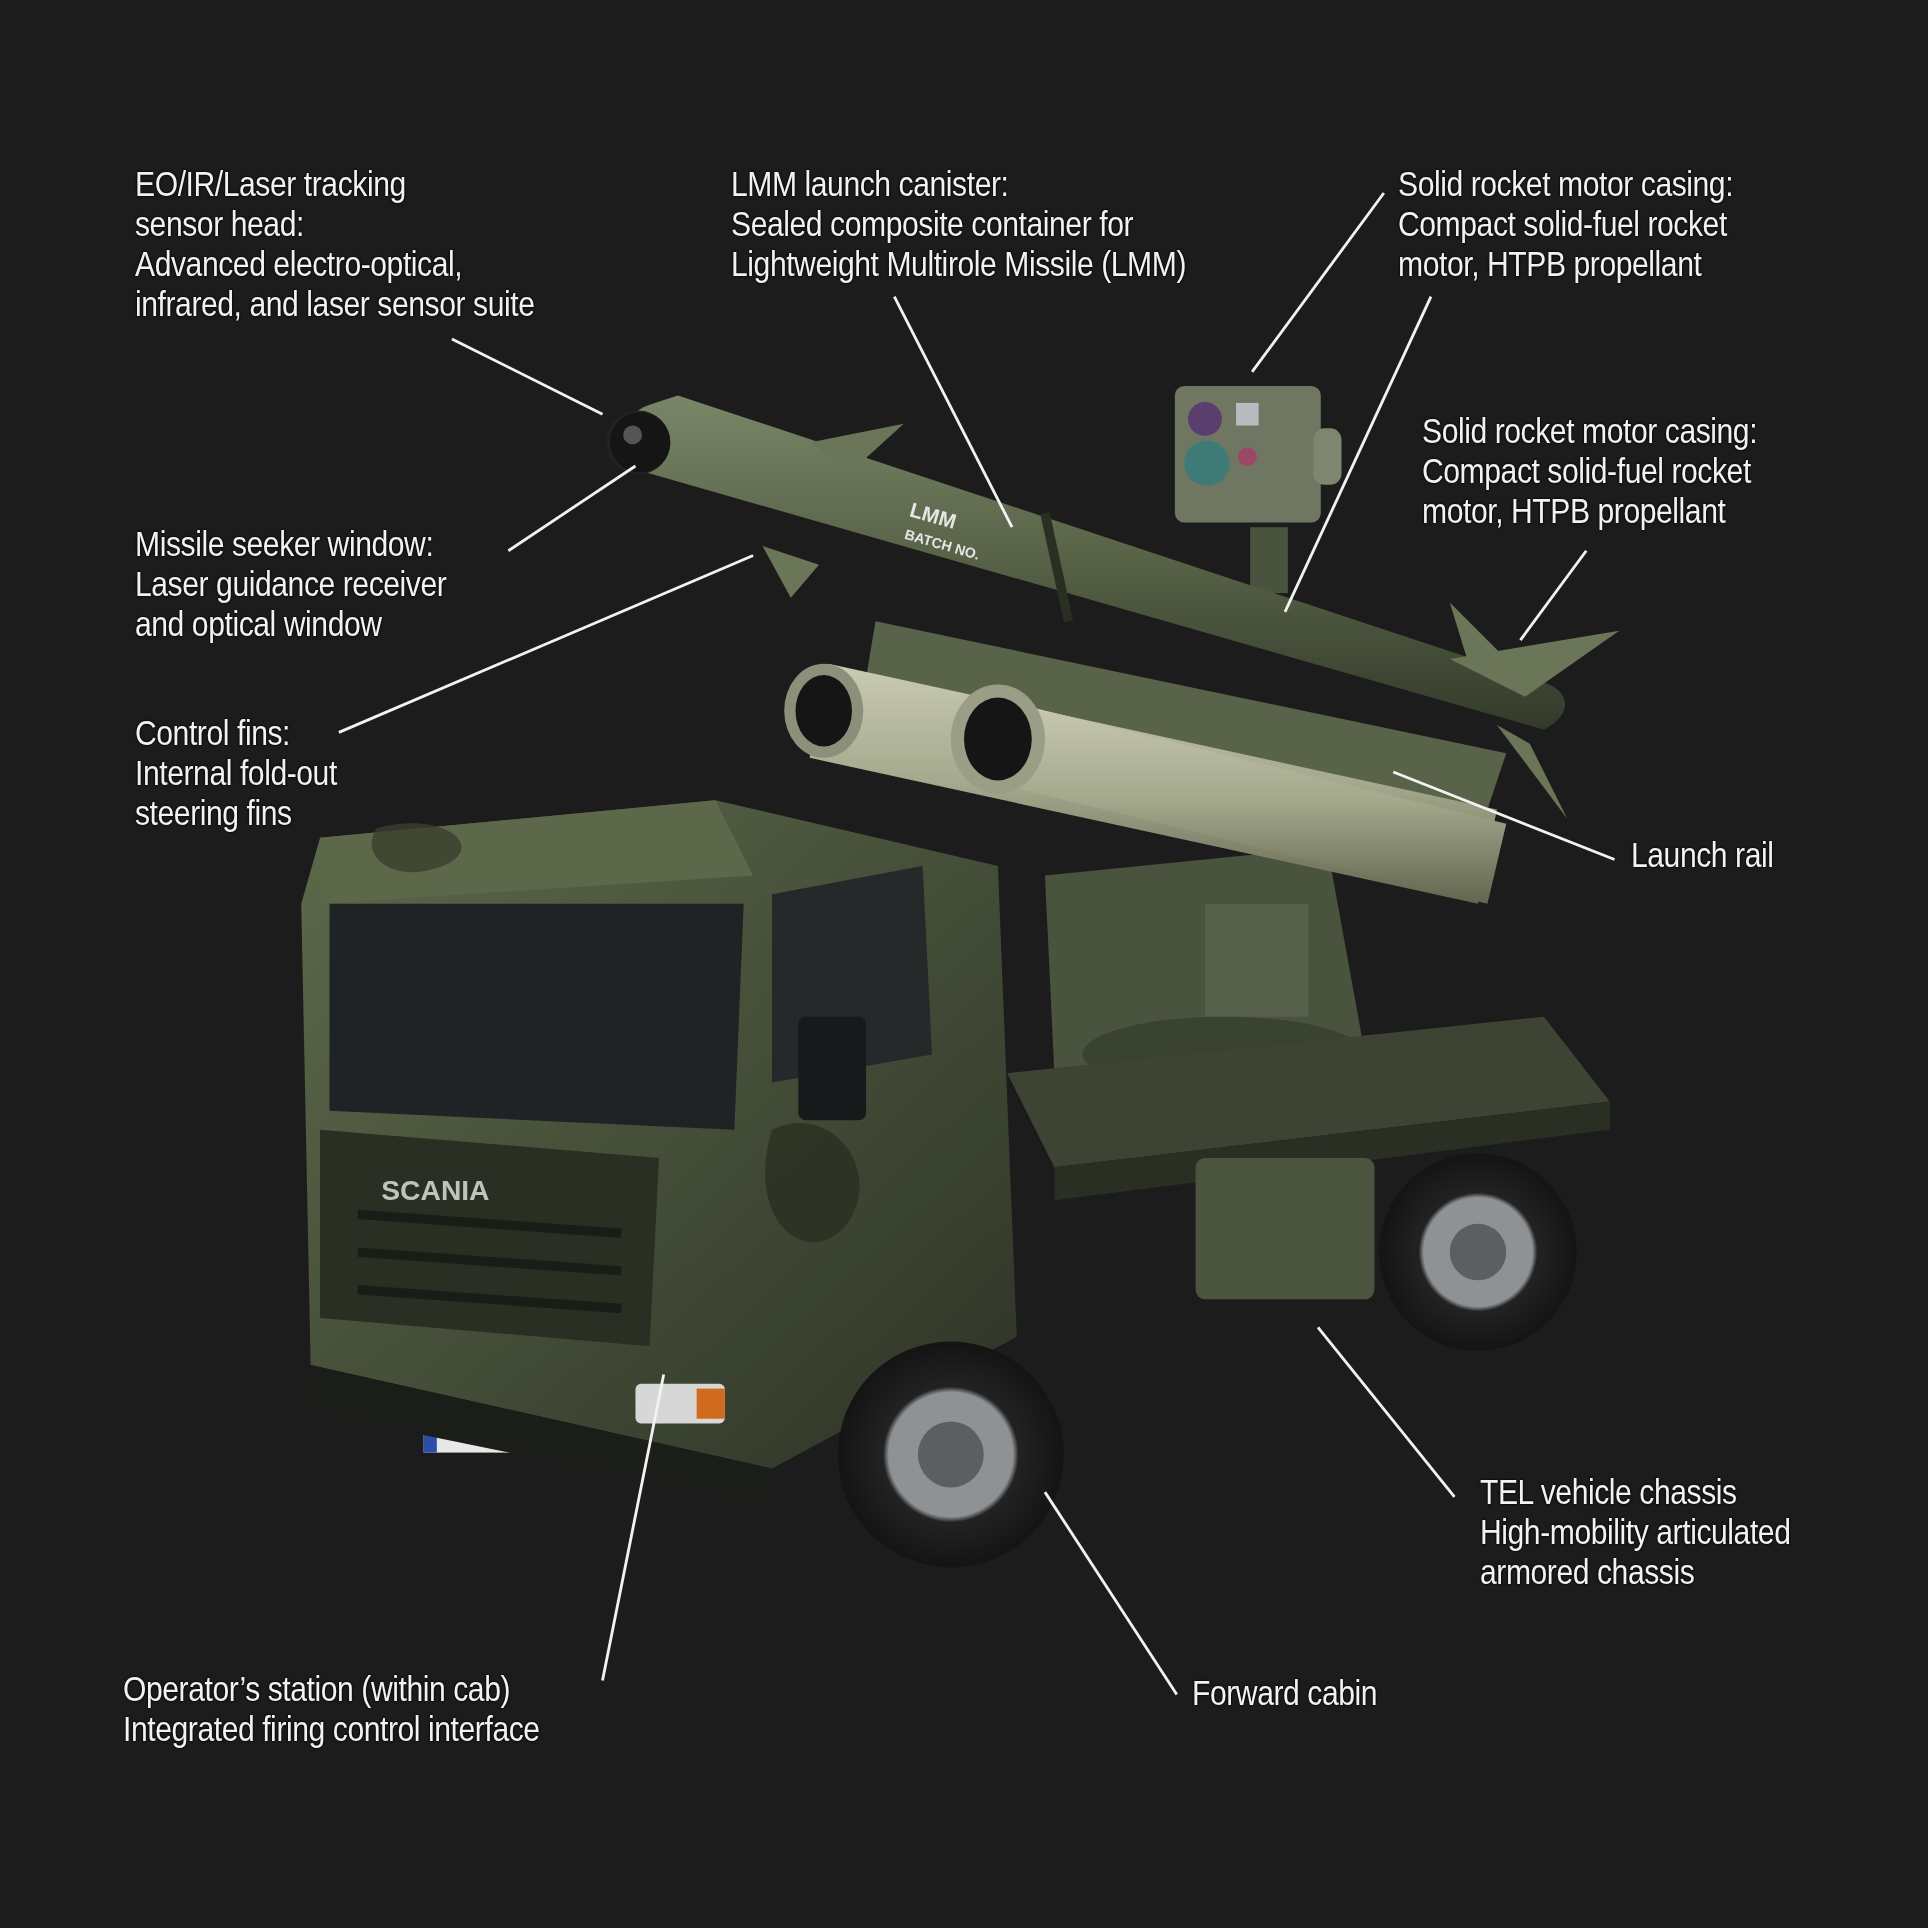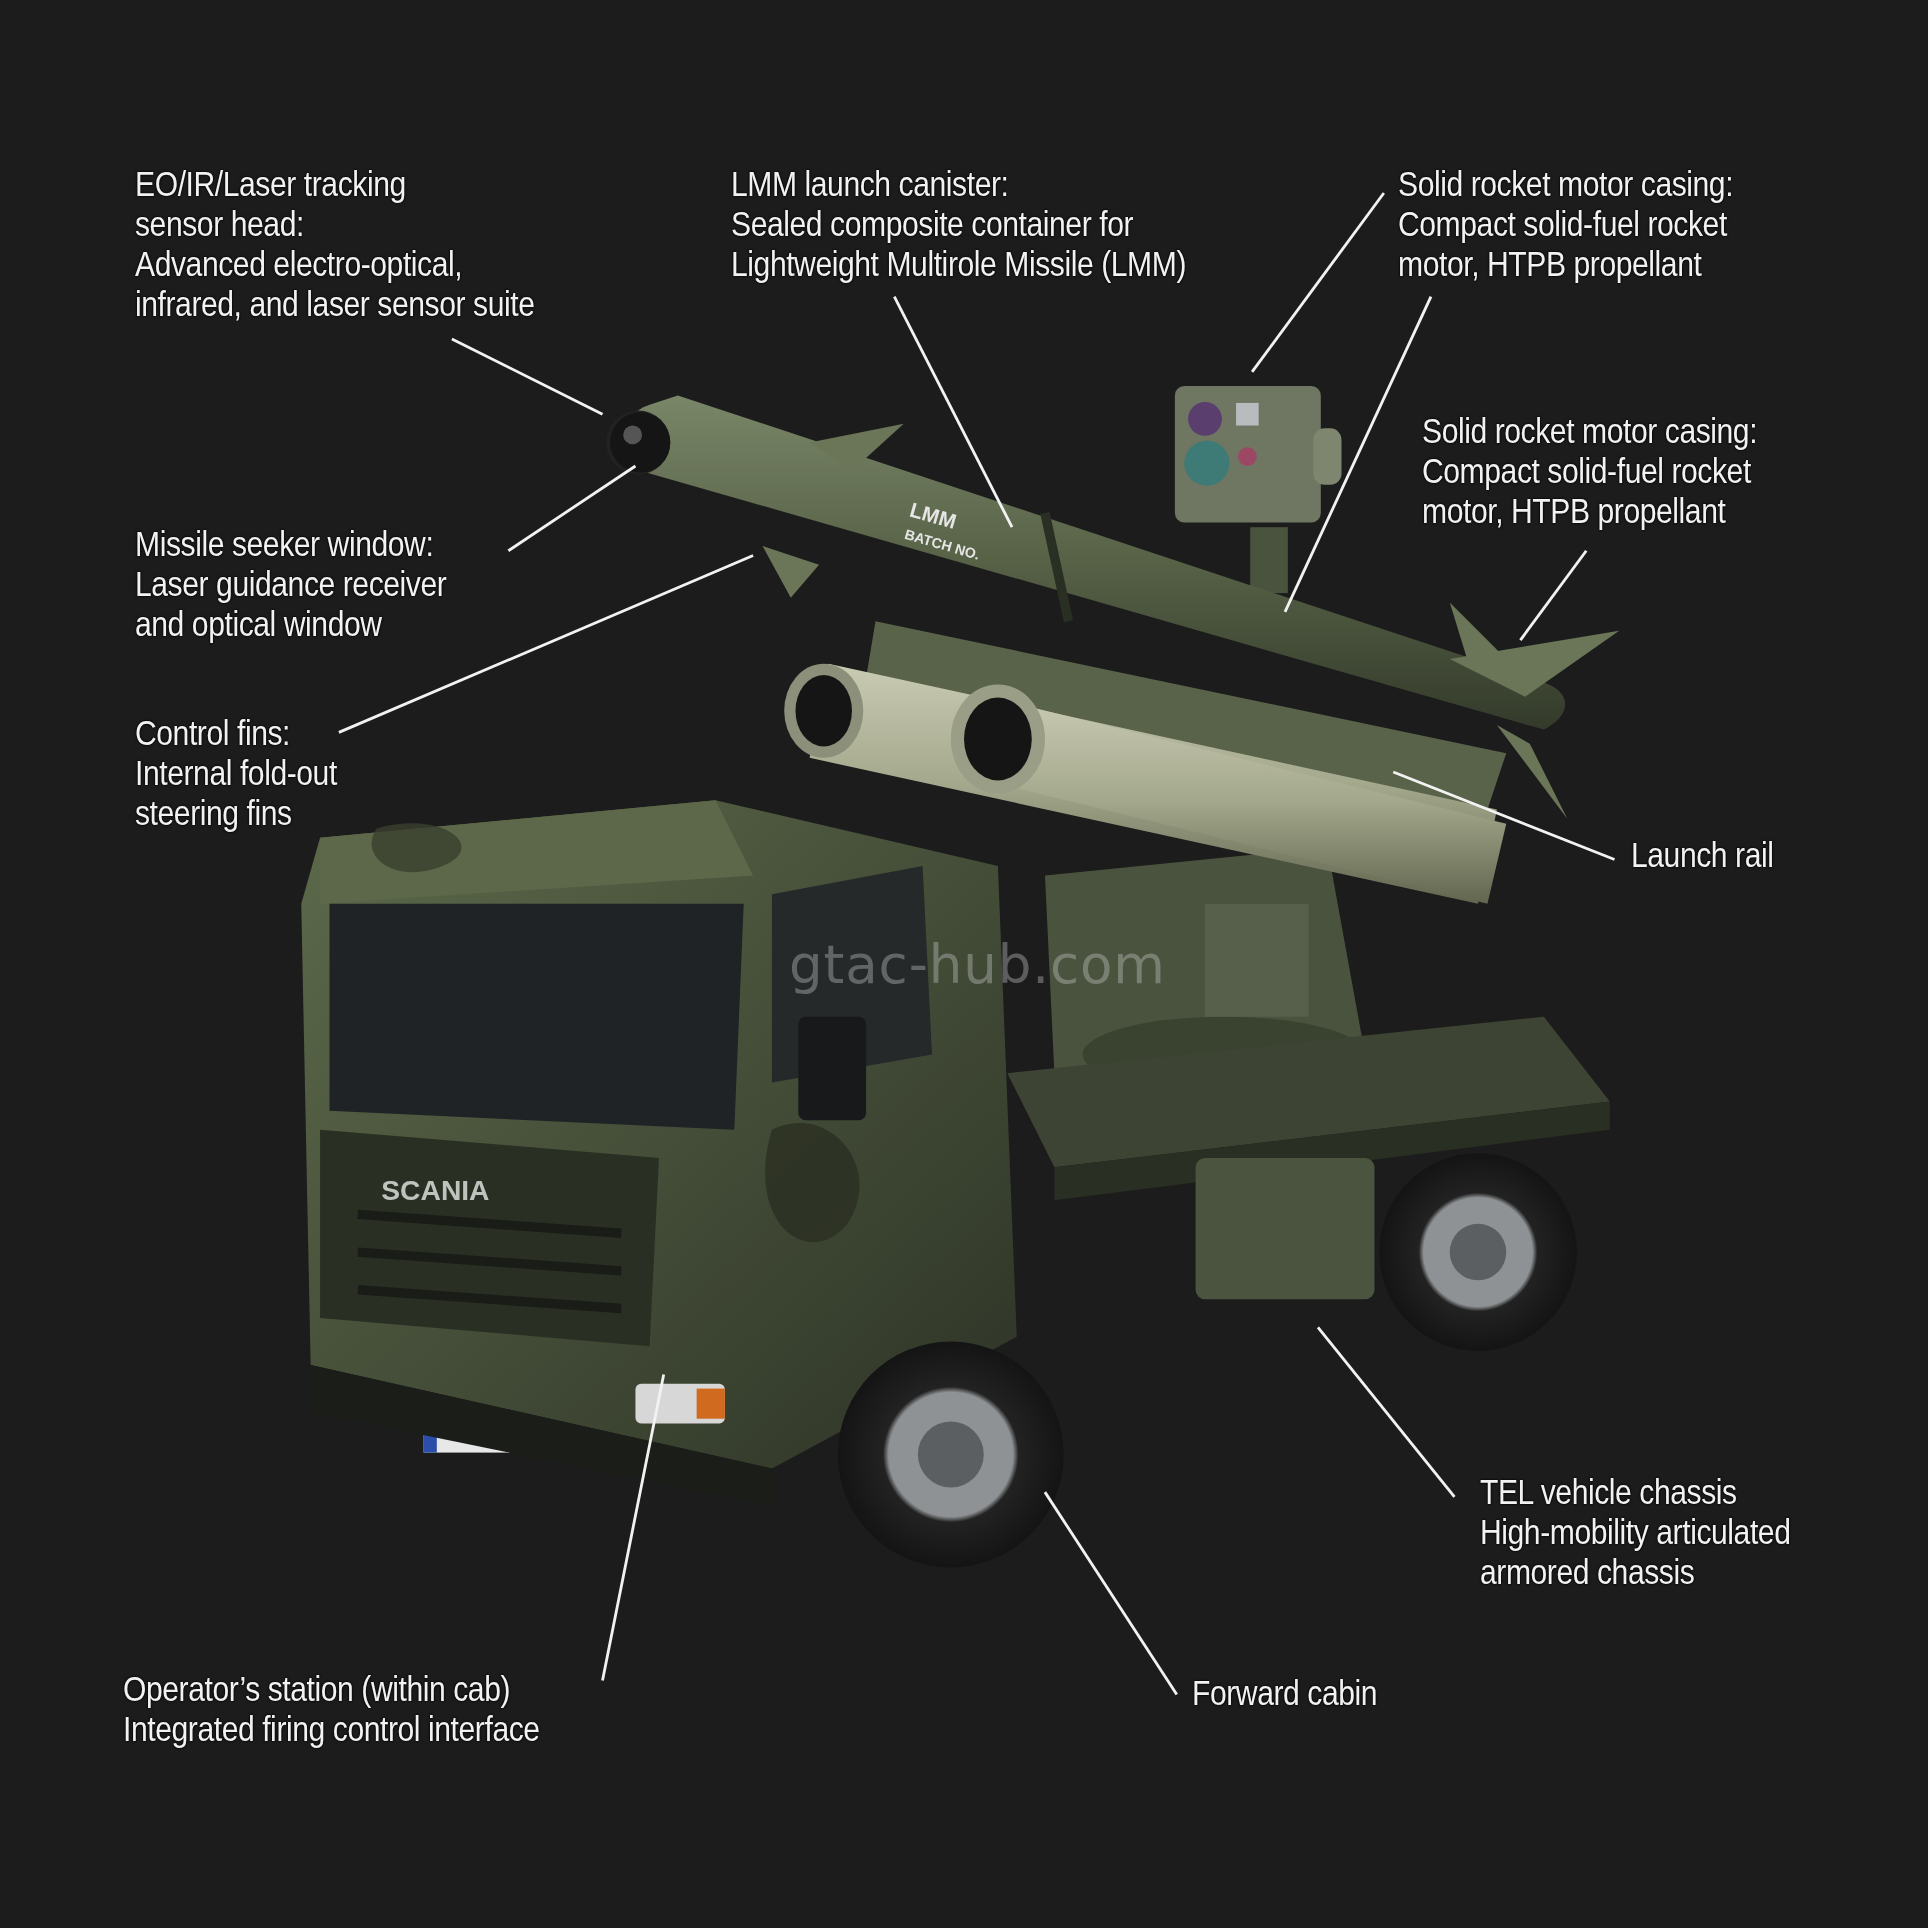--- a/index.html
+++ b/index.html
@@ -146,21 +146,20 @@
       <line x1="1685" y1="585" x2="1615" y2="680"></line>
       <line x1="540" y1="585" x2="675" y2="495"></line>
       <line x1="360" y1="778" x2="800" y2="590"></line>
       <line x1="1715" y1="913" x2="1480" y2="820"></line>
       <line x1="1545" y1="1590" x2="1400" y2="1410"></line>
       <line x1="1250" y1="1800" x2="1110" y2="1585"></line>
       <line x1="640" y1="1785" x2="705" y2="1460"></line>
     </g>
   </svg>
 
-  <div class="watermark">gtac-hub.com</div>
 
   <div class="label" style="left:135px; top:164px;">
     <span class="line">EO/IR/Laser tracking</span>
     <span class="line">sensor head:</span>
     <span class="line">Advanced electro-optical,</span>
     <span class="line">infrared, and laser sensor suite</span>
   </div>
 
   <div class="label" style="left:731px; top:164px;">
     <span class="line">LMM launch canister:</span>

